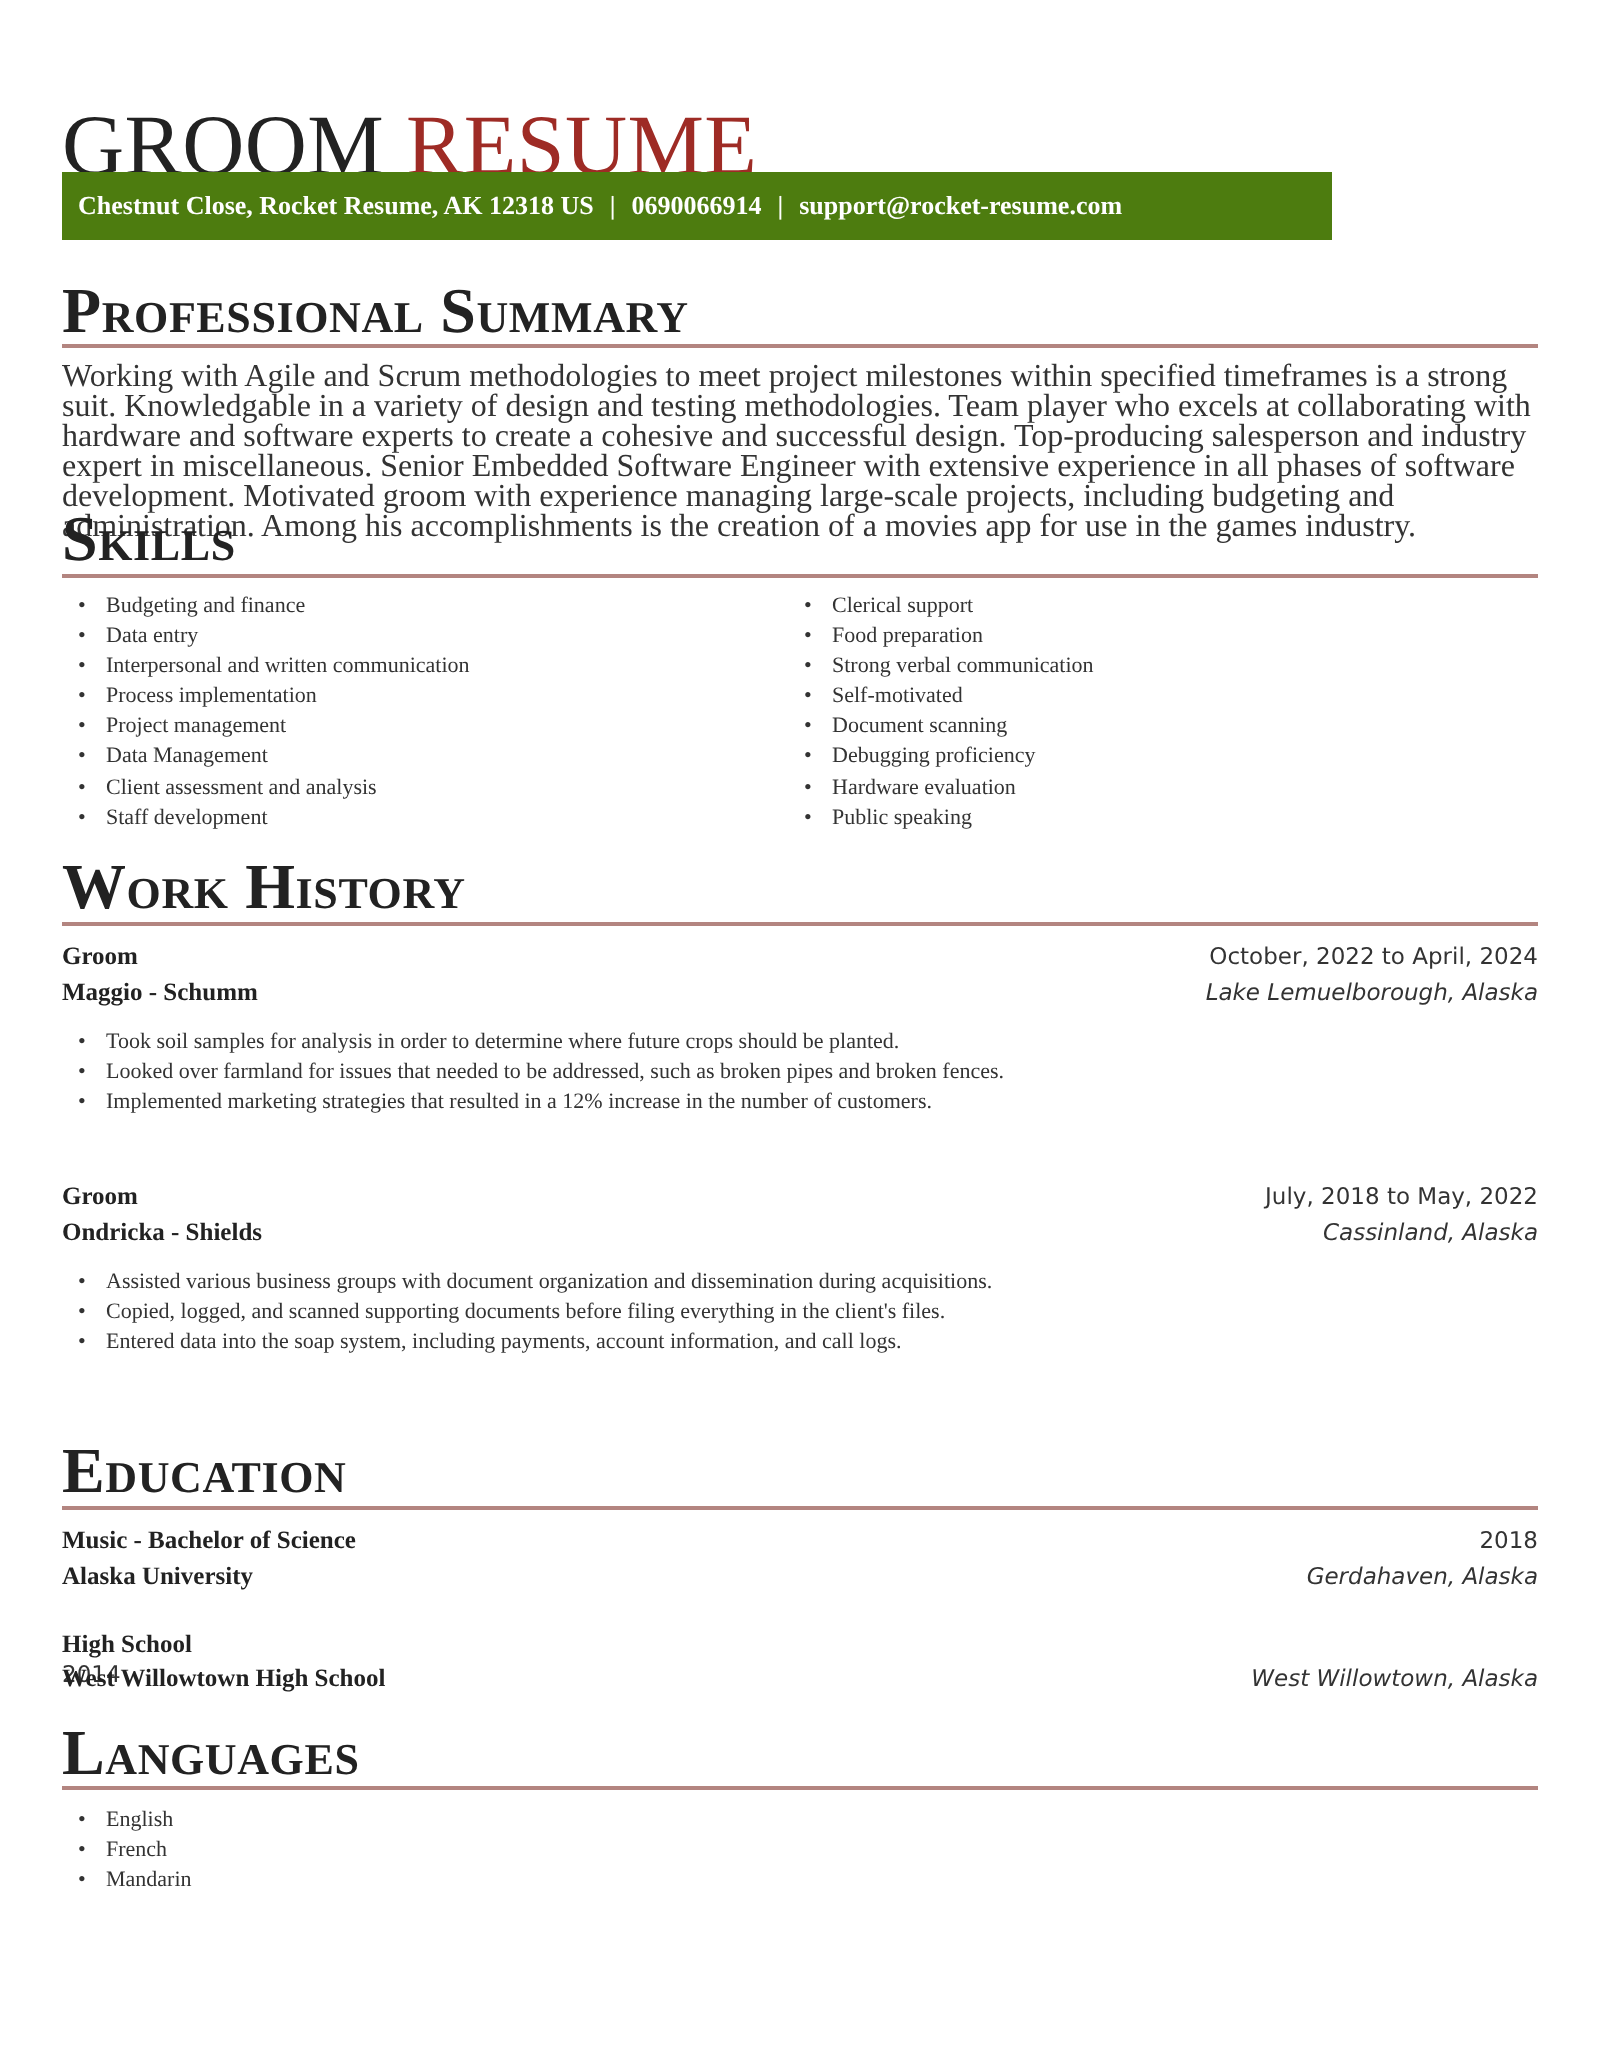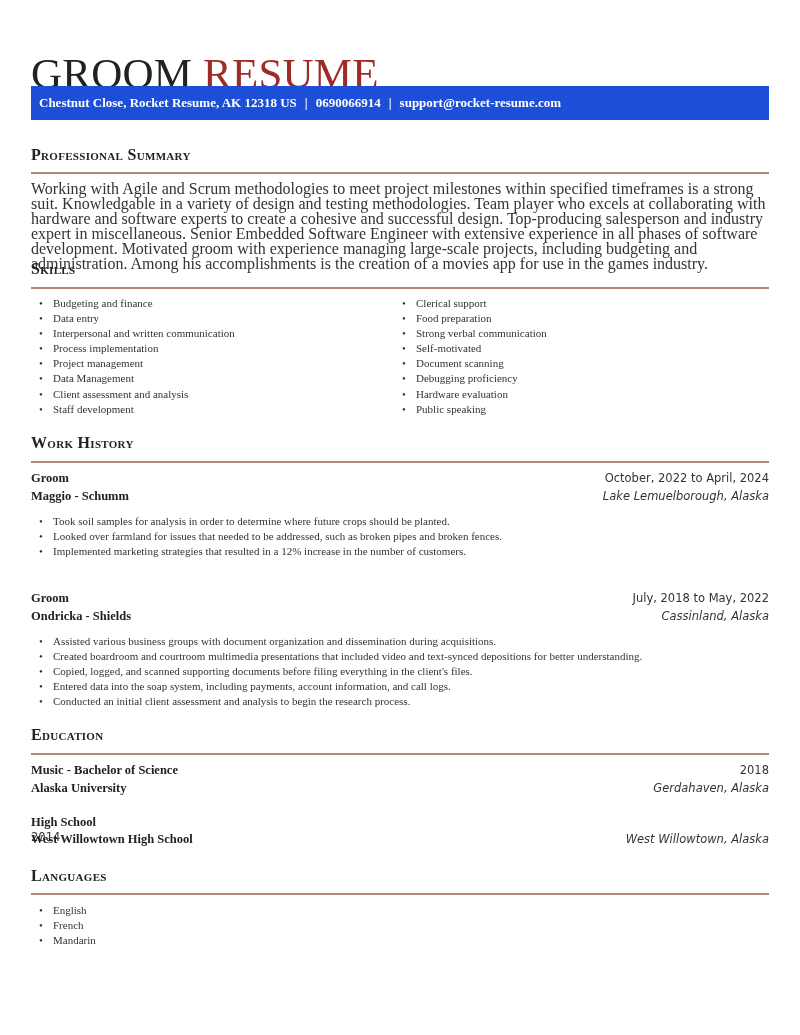--- a/index.html
+++ b/index.html
@@ -15,31 +15,31 @@
   .title {
     position: absolute; top: 27px; left: 0;
     font-family: "Liberation Serif", serif;
     font-weight: normal; font-size: 43px; line-height: 46px;
     letter-spacing: 0.2px; white-space: nowrap; margin-top: 24px;
   }
   .title .first { color: #222222; }
   .title .last { color: #9e2b25; }
 
   .contact-bar {
-    position: absolute; top: 86px; left: 0; width: 738px; height: 34px;
-    background: #1d4ed8; color: #ffffff;
+    position: absolute; top: 86px; left: 0; width: 635px; height: 34px;
+    background: #4d7c0f; color: #ffffff;
     font-family: "Liberation Serif", serif; font-weight: bold; font-size: 13px;
     line-height: 34px; padding-left: 8px; white-space: nowrap;
   }
   .contact-bar .sep { padding: 0 8px; }
 
   .section-head {
     position: absolute; left: 0; width: 738px;
     font-family: "Liberation Serif", serif; font-weight: bold;
-    font-variant: small-caps; font-size: 16px; line-height: 26px;
+    font-variant: small-caps; font-size: 32px; line-height: 26px;
     color: #222222; letter-spacing: 0.3px;
   }
   .section-rule {
     position: absolute; left: 0; width: 738px; height: 2px;
     background: #b38580;
   }
 
   .summary {
     position: absolute; left: 0; top: 181px; width: 738px;
     font-size: 16px; line-height: 15px; color: #333333;
@@ -131,24 +131,22 @@
   <div class="entry-row" style="top:591px;">
     <span class="left">Groom</span>
     <span class="right">July, 2018 to May, 2022</span>
   </div>
   <div class="entry-row" style="top:609px;">
     <span class="left">Ondricka - Shields</span>
     <span class="right italic">Cassinland, Alaska</span>
   </div>
   <ul class="bullets work-bullets" style="top:634px;">
     <li>Assisted various business groups with document organization and dissemination during acquisitions.</li>
-    <li>Created boardroom and courtroom multimedia presentations that included video and text-synced depositions for better understanding.</li>
     <li>Copied, logged, and scanned supporting documents before filing everything in the client's files.</li>
     <li>Entered data into the soap system, including payments, account information, and call logs.</li>
-    <li>Conducted an initial client assessment and analysis to begin the research process.</li>
   </ul>
 
   <div class="section-head" style="top:722px;">Education</div>
   <div class="section-rule" style="top:753px;"></div>
 
   <div class="entry-row" style="top:763px;">
     <span class="left">Music - Bachelor of Science</span>
     <span class="right">2018</span>
   </div>
   <div class="entry-row" style="top:781px;">

